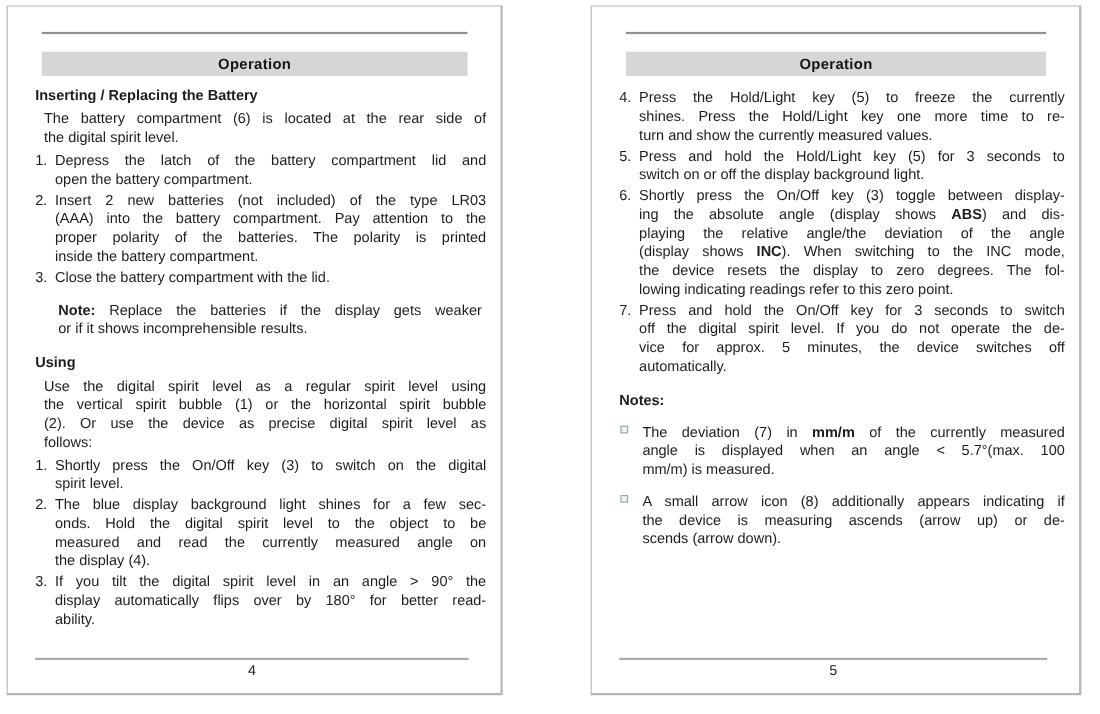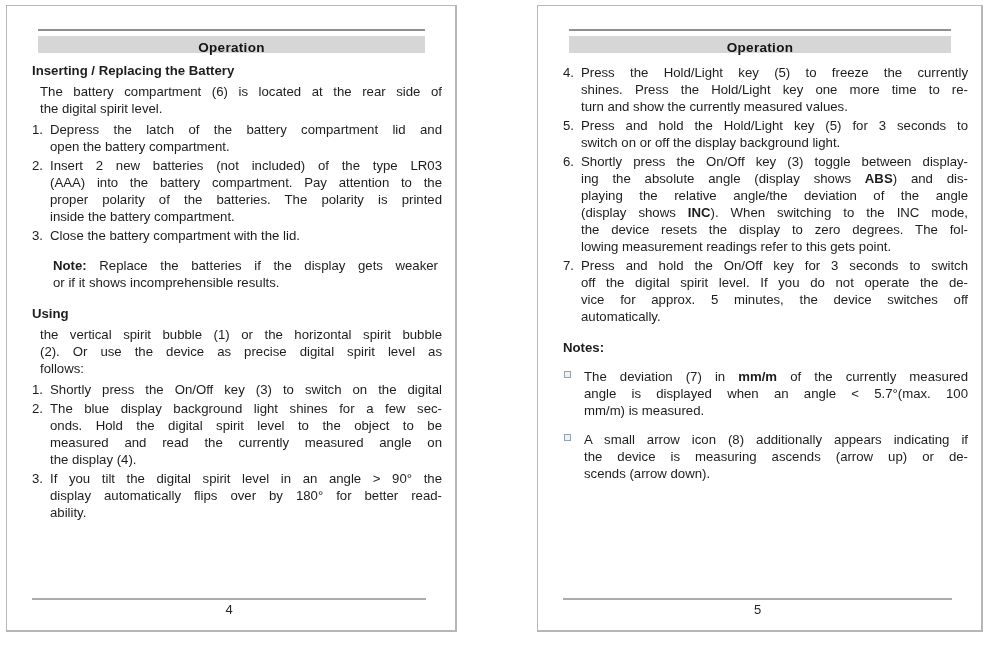--- a/index.html
+++ b/index.html
@@ -10,22 +10,22 @@
   }
   .page{
     position:absolute;top:5px;height:627px;background:#fff;
     border:1px solid #b6b6b6;border-right-width:2px;border-bottom-width:2px;
     box-sizing:border-box;
   }
   #page-left{left:6px;width:451px;}
   #page-right{left:537px;width:446px;}
   .top-rule{margin:23px 30px 0 31px;border-top:2px solid #909090;height:0;}
   .header-bar{
-    margin:5px 30px 0 31px;background:var(--bar-bg,#d6d6d6);
-    height:17px;line-height:23px;text-align:center;
+    margin:16px 30px 0 31px;background:var(--bar-bg,#d6d6d6);
+    height:22px;line-height:23px;text-align:center;
     font-weight:bold;font-size:13.5px;letter-spacing:.3px;color:#141414;
   }
   .content{
     padding:9px 13px 0 25px;
     font-size:13.2px;line-height:17px;color:#1d1d1d;
   }
   .line{text-align:justify;text-align-last:justify;white-space:normal;overflow:hidden;}
   .line.last{text-align:left;text-align-last:left;}
   .blk{margin:0;}
   .h2{font-weight:bold;margin:14px 0 4px 0;text-align:left;}
@@ -75,27 +75,29 @@
         <div class="blk li">
           <span class="num">3.</span>
           <div class="line last">Close the battery compartment with the lid.</div>
         </div>
         <div class="blk note">
           <div class="line"><b>Note:</b> Replace the batteries if the display gets weaker</div>
           <div class="line last">or if it shows incomprehensible results.</div>
         </div>
         <div class="blk h2">Using</div>
         <div class="blk p">
+          <div class="line">Use the digital spirit level as a regular spirit level using</div>
           <div class="line">the vertical spirit bubble (1) or the horizontal spirit bubble</div>
           <div class="line">(2). Or use the device as precise digital spirit level as</div>
           <div class="line last">follows:</div>
         </div>
         <div class="blk li">
           <span class="num">1.</span>
           <div class="line">Shortly press the On/Off key (3) to switch on the digital</div>
+          <div class="line last">spirit level.</div>
         </div>
         <div class="blk li">
           <span class="num">2.</span>
           <div class="line">The blue display background light shines for a few sec-</div>
           <div class="line">onds. Hold the digital spirit level to the object to be</div>
           <div class="line">measured and read the currently measured angle on</div>
           <div class="line last">the display (4).</div>
         </div>
         <div class="blk li">
           <span class="num">3.</span>
@@ -127,21 +129,21 @@
           <div class="line">Press and hold the Hold/Light key (5) for 3 seconds to</div>
           <div class="line last">switch on or off the display background light.</div>
         </div>
         <div class="blk li">
           <span class="num">6.</span>
           <div class="line">Shortly press the On/Off key (3) toggle between display-</div>
           <div class="line">ing the absolute angle (display shows <b>ABS</b>) and dis-</div>
           <div class="line">playing the relative angle/the deviation of the angle</div>
           <div class="line">(display shows <b>INC</b>). When switching to the INC mode,</div>
           <div class="line">the device resets the display to zero degrees. The fol-</div>
-          <div class="line last">lowing measurement readings refer to this gets point.</div>
+          <div class="line last">lowing indicating readings refer to this zero point.</div>
         </div>
         <div class="blk li">
           <span class="num">7.</span>
           <div class="line">Press and hold the On/Off key for 3 seconds to switch</div>
           <div class="line">off the digital spirit level. If you do not operate the de-</div>
           <div class="line">vice for approx. 5 minutes, the device switches off</div>
           <div class="line last">automatically.</div>
         </div>
         <div class="blk h2">Notes:</div>
         <div class="blk bullet">

